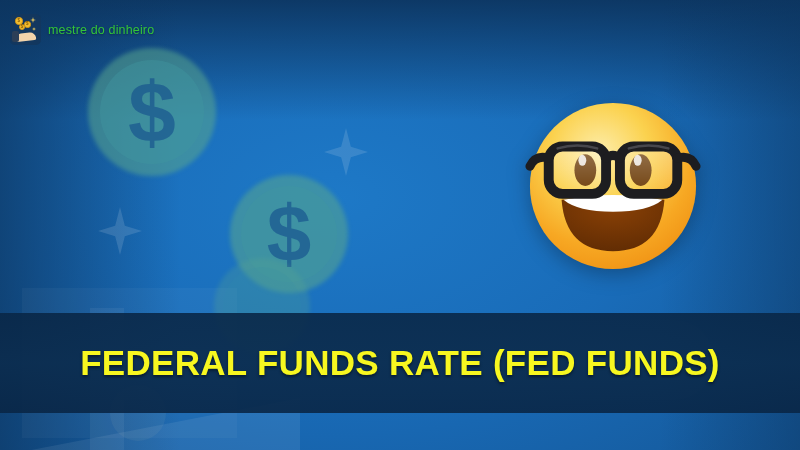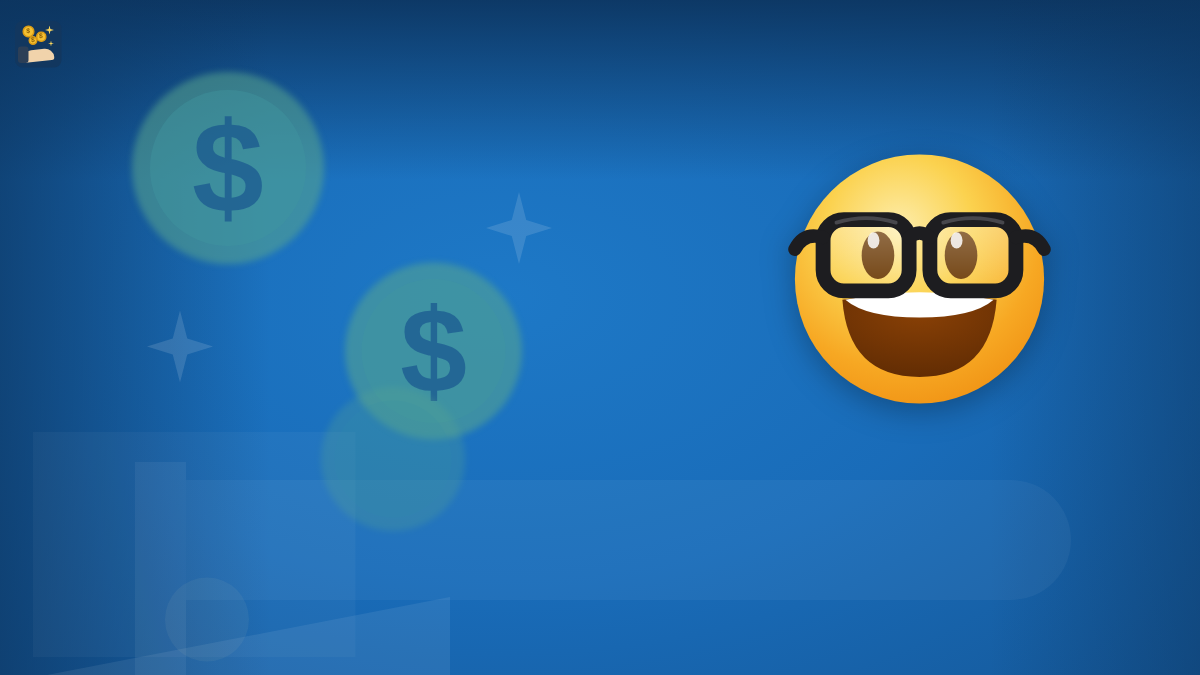--- a/index.html
+++ b/index.html
@@ -236,20 +236,21 @@
   <div id="brand">
     <div class="logo-mark">
       <div class="spark s1"></div>
       <div class="spark s2"></div>
       <div class="coin-s c1">$</div>
       <div class="coin-s c2">$</div>
       <div class="coin-s c3">$</div>
       <div class="palm"></div>
       <div class="wrist"></div>
     </div>
+    <span id="brand-name">mestre do dinheiro</span>
   </div>
 
 
   <svg id="emoji" viewBox="0 0 180 180">
     <defs>
       <radialGradient id="faceGrad" cx="42%" cy="30%" r="78%">
         <stop offset="0%" stop-color="#fdedab"></stop>
         <stop offset="38%" stop-color="#fbd24f"></stop>
         <stop offset="72%" stop-color="#f7a823"></stop>
         <stop offset="100%" stop-color="#ef8f12"></stop>
@@ -289,14 +290,17 @@
       <path d="M83 62 Q90 56 97 62" fill="none" stroke="#1d1d20" stroke-width="9" stroke-linecap="round"></path>
 
       <path d="M25 62 Q12 58 6 70" fill="none" stroke="#1d1d20" stroke-width="9" stroke-linecap="round"></path>
       <path d="M155 62 Q168 58 174 70" fill="none" stroke="#1d1d20" stroke-width="9" stroke-linecap="round"></path>
 
       <path d="M34 52 Q54 46 74 52" fill="none" stroke="#5a5a60" stroke-width="2.5" stroke-linecap="round" opacity="0.7"></path>
       <path d="M106 52 Q126 46 146 52" fill="none" stroke="#5a5a60" stroke-width="2.5" stroke-linecap="round" opacity="0.7"></path>
     </g>
   </svg>
 
+  <div id="title-band">
+    <h1 id="page-title">FEDERAL FUNDS RATE (FED FUNDS)</h1>
+  </div>
 
 </div>
 
 </body></html>

